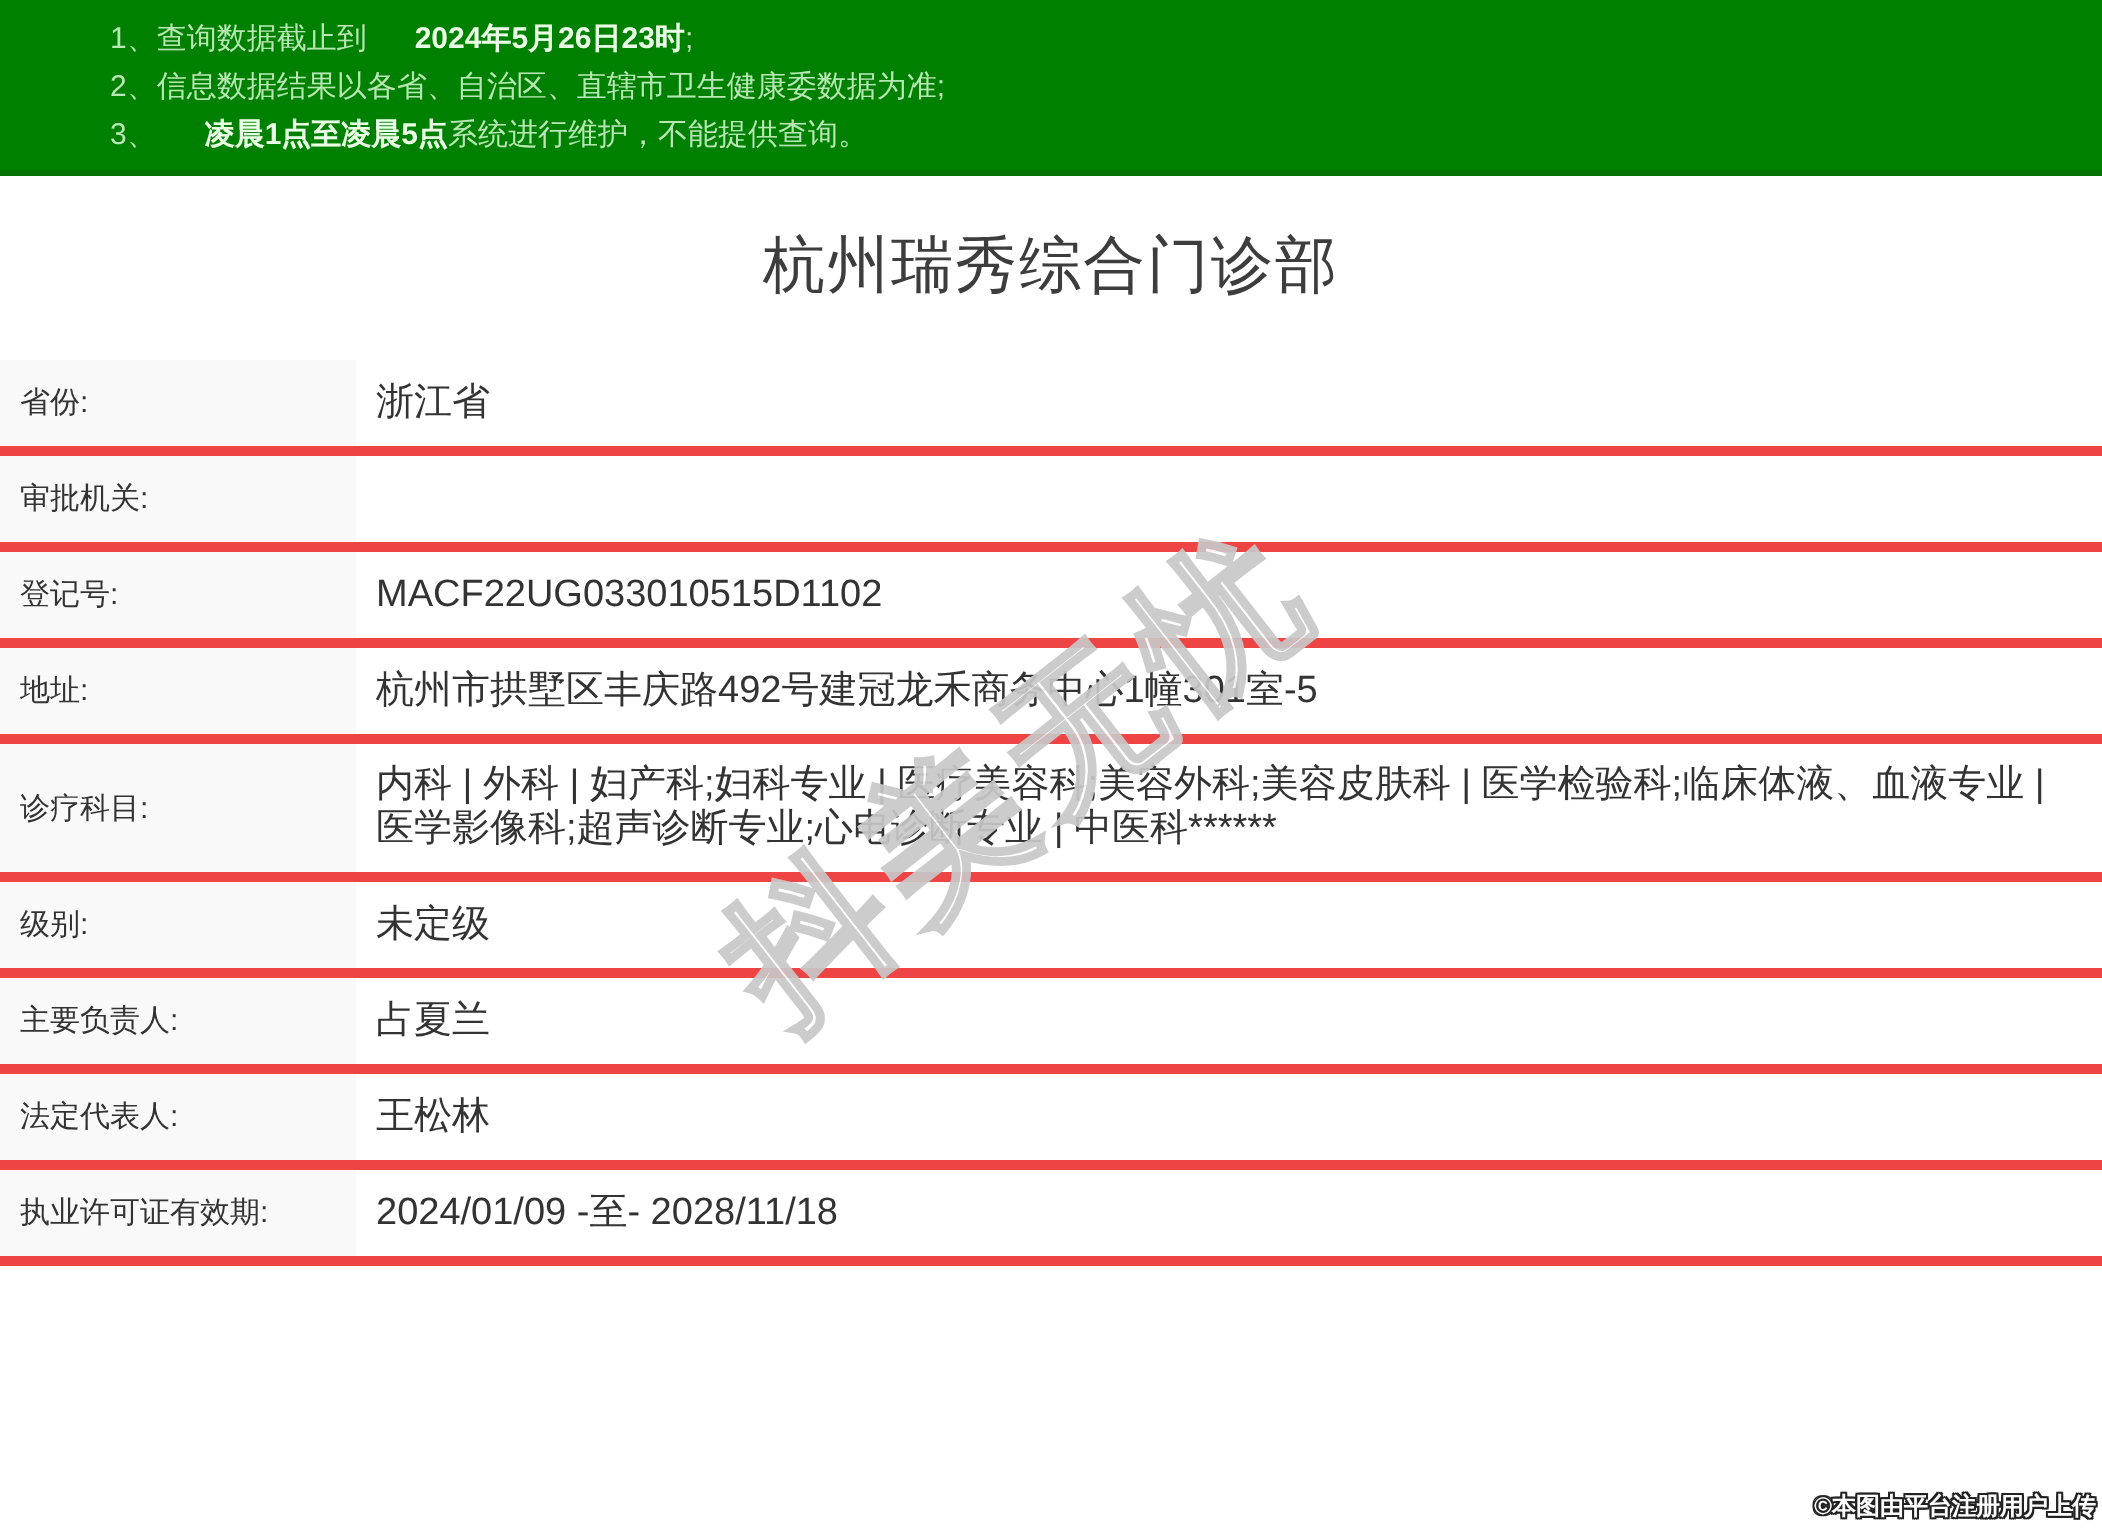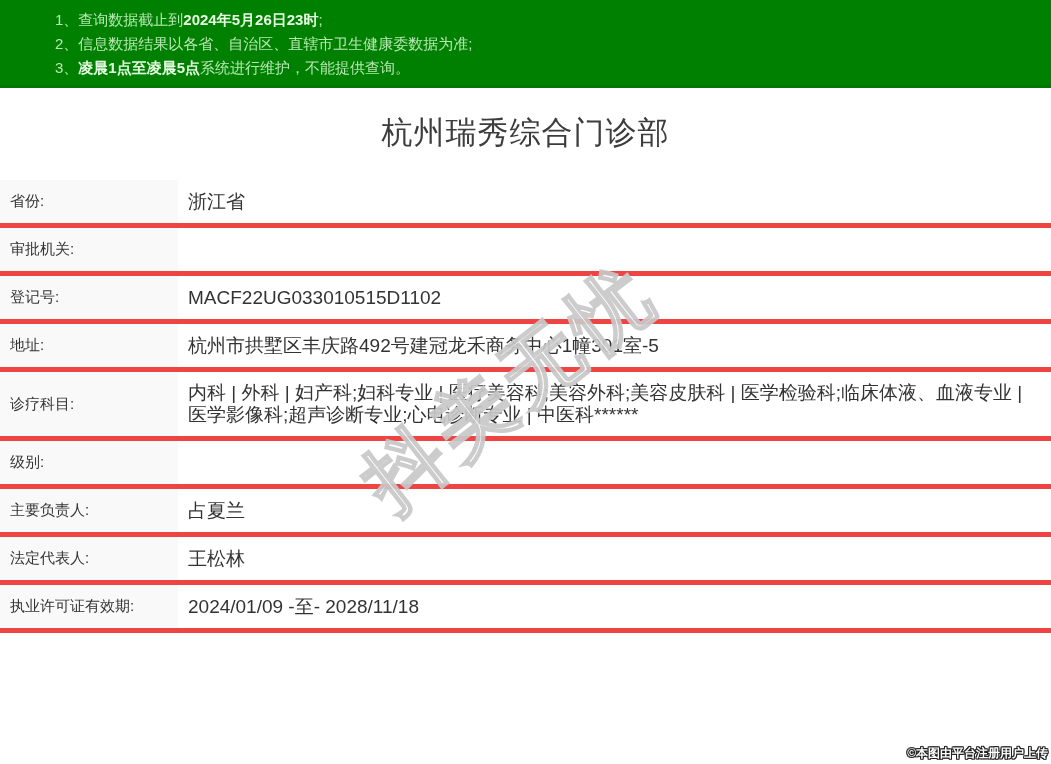--- a/index.html
+++ b/index.html
@@ -13,21 +13,21 @@
   .notice{
     background:#008000;
     border-bottom:3px solid #047404;
     padding:8px 20px 7px 55px;
     box-sizing:border-box;
     height:88px;
   }
   .notice-line{
     font-size:15px;line-height:24px;color:#b7e7b3;white-space:nowrap;
   }
-  .notice-line .seg-bold{font-weight:bold;color:#e9ffe5;}
+  .notice-line .seg-bold{font-weight:bold;color:#e9ffe5;padding-left:24px;}
   
   .page-title{
     margin:28px 0 30px 0;
     text-align:center;
     font-size:31px;line-height:34px;
     font-weight:400;color:#3d3d3d;letter-spacing:1px;
   }
   
   .info-table{width:1051px;}
   .row{display:flex;border-bottom:5px solid #ef4444;min-height:43px;}
@@ -99,20 +99,21 @@
   <div class="row">
     <div class="label">地址:</div>
     <div class="value">杭州市拱墅区丰庆路492号建冠龙禾商务中心1幢301室-5</div>
   </div>
   <div class="row">
     <div class="label">诊疗科目:</div>
     <div class="value">内科 | 外科 | 妇产科;妇科专业 | 医疗美容科;美容外科;美容皮肤科 | 医学检验科;临床体液、血液专业 | 医学影像科;超声诊断专业;心电诊断专业 | 中医科******</div>
   </div>
   <div class="row">
     <div class="label">级别:</div>
+    <div class="value">未定级</div>
   </div>
   <div class="row">
     <div class="label">主要负责人:</div>
     <div class="value">占夏兰</div>
   </div>
   <div class="row">
     <div class="label">法定代表人:</div>
     <div class="value">王松林</div>
   </div>
   <div class="row">

